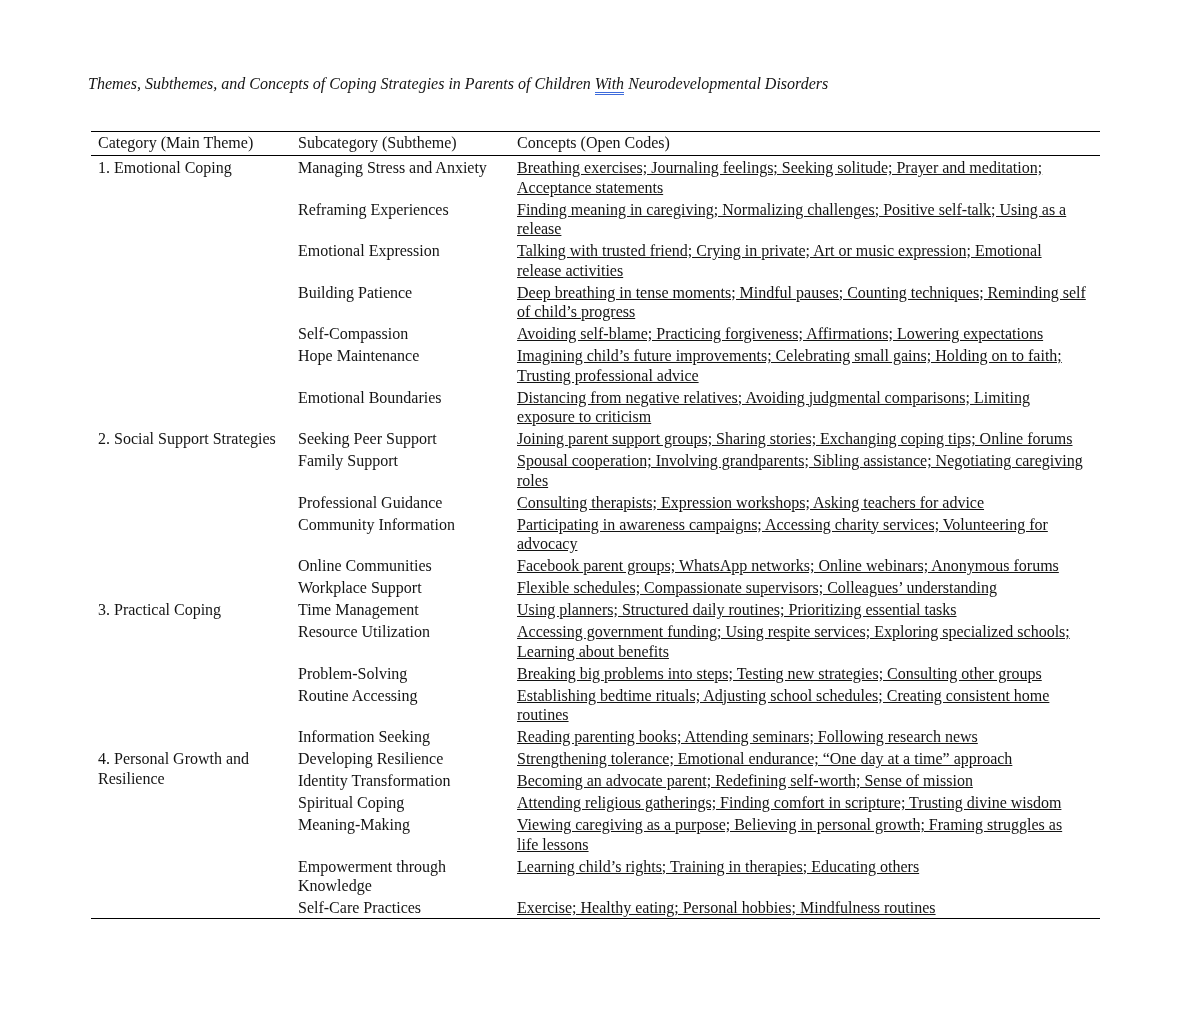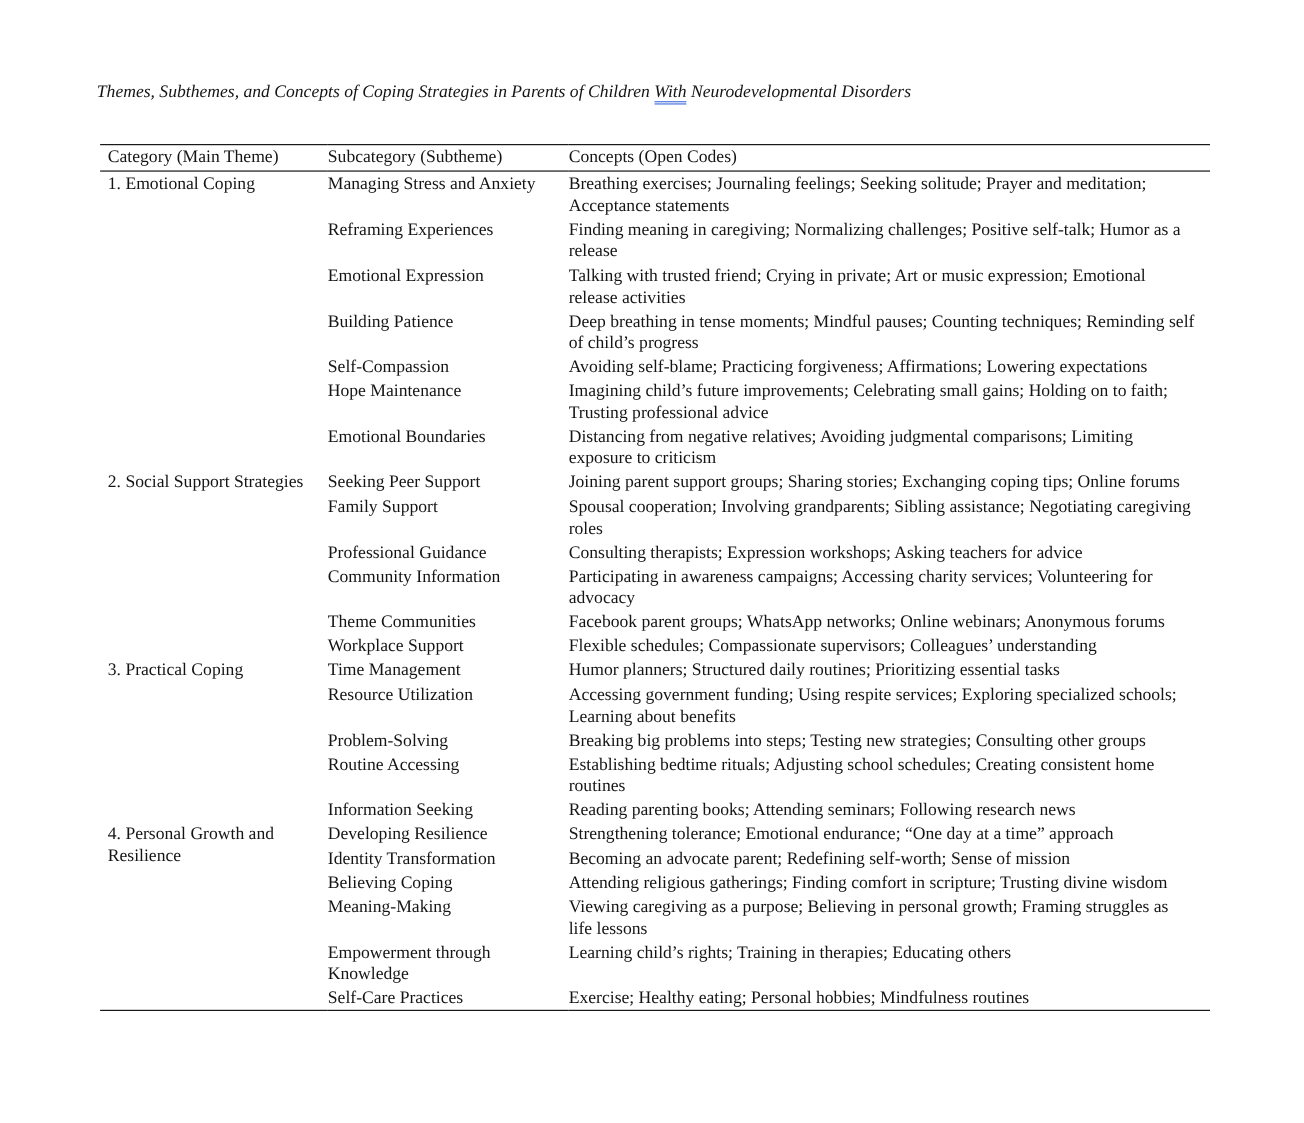--- a/index.html
+++ b/index.html
@@ -46,21 +46,21 @@
     vertical-align: middle;
   }
   .coping-table th.col1 { padding-left: 7px; }
 
   .coping-table tbody td {
     vertical-align: top;
     padding: 2.5px 14px 0 0;
   }
   .coping-table td.col1 { padding-left: 7px; padding-right: 4px; font-family: Liberation Serif, serif; }
   .coping-table td.col2 { padding-right: 24px; }
-  .coping-table td.col3 { padding-right: 14px; }
+  .coping-table td.col3 { padding-right: 14px; text-decoration: underline; }
 </style>
 </head>
 <body>
 
 <div class="page">
 
   <div class="table-title"><span>Themes, Subthemes, and Concepts of Coping Strategies in Parents of Children </span><span class="grammar-word">With</span><span> Neurodevelopmental Disorders</span></div>
 
   <table class="coping-table">
     <colgroup>
@@ -76,21 +76,21 @@
       </tr>
     </thead>
     <tbody>
         <tr>
           <td class="col1" rowspan="7">1. Emotional Coping</td>
           <td class="col2">Managing Stress and Anxiety</td>
           <td class="col3">Breathing exercises; Journaling feelings; Seeking solitude; Prayer and meditation; Acceptance statements</td>
         </tr>
         <tr>
           <td class="col2">Reframing Experiences</td>
-          <td class="col3">Finding meaning in caregiving; Normalizing challenges; Positive self-talk; Humor as a release</td>
+          <td class="col3">Finding meaning in caregiving; Normalizing challenges; Positive self-talk; Using as a release</td>
         </tr>
         <tr>
           <td class="col2">Emotional Expression</td>
           <td class="col3">Talking with trusted friend; Crying in private; Art or music expression; Emotional release activities</td>
         </tr>
         <tr>
           <td class="col2">Building Patience</td>
           <td class="col3">Deep breathing in tense moments; Mindful pauses; Counting techniques; Reminding self of child’s progress</td>
         </tr>
         <tr>
@@ -116,31 +116,31 @@
         </tr>
         <tr>
           <td class="col2">Professional Guidance</td>
           <td class="col3">Consulting therapists; Expression workshops; Asking teachers for advice</td>
         </tr>
         <tr>
           <td class="col2">Community Information</td>
           <td class="col3">Participating in awareness campaigns; Accessing charity services; Volunteering for advocacy</td>
         </tr>
         <tr>
-          <td class="col2">Theme Communities</td>
+          <td class="col2">Online Communities</td>
           <td class="col3">Facebook parent groups; WhatsApp networks; Online webinars; Anonymous forums</td>
         </tr>
         <tr>
           <td class="col2">Workplace Support</td>
           <td class="col3">Flexible schedules; Compassionate supervisors; Colleagues’ understanding</td>
         </tr>
         <tr>
           <td class="col1" rowspan="5">3. Practical Coping</td>
           <td class="col2">Time Management</td>
-          <td class="col3">Humor planners; Structured daily routines; Prioritizing essential tasks</td>
+          <td class="col3">Using planners; Structured daily routines; Prioritizing essential tasks</td>
         </tr>
         <tr>
           <td class="col2">Resource Utilization</td>
           <td class="col3">Accessing government funding; Using respite services; Exploring specialized schools; Learning about benefits</td>
         </tr>
         <tr>
           <td class="col2">Problem-Solving</td>
           <td class="col3">Breaking big problems into steps; Testing new strategies; Consulting other groups</td>
         </tr>
         <tr>
@@ -154,21 +154,21 @@
         <tr>
           <td class="col1" rowspan="6">4. Personal Growth and Resilience</td>
           <td class="col2">Developing Resilience</td>
           <td class="col3">Strengthening tolerance; Emotional endurance; “One day at a time” approach</td>
         </tr>
         <tr>
           <td class="col2">Identity Transformation</td>
           <td class="col3">Becoming an advocate parent; Redefining self-worth; Sense of mission</td>
         </tr>
         <tr>
-          <td class="col2">Believing Coping</td>
+          <td class="col2">Spiritual Coping</td>
           <td class="col3">Attending religious gatherings; Finding comfort in scripture; Trusting divine wisdom</td>
         </tr>
         <tr>
           <td class="col2">Meaning-Making</td>
           <td class="col3">Viewing caregiving as a purpose; Believing in personal growth; Framing struggles as life lessons</td>
         </tr>
         <tr>
           <td class="col2">Empowerment through Knowledge</td>
           <td class="col3">Learning child’s rights; Training in therapies; Educating others</td>
         </tr>

